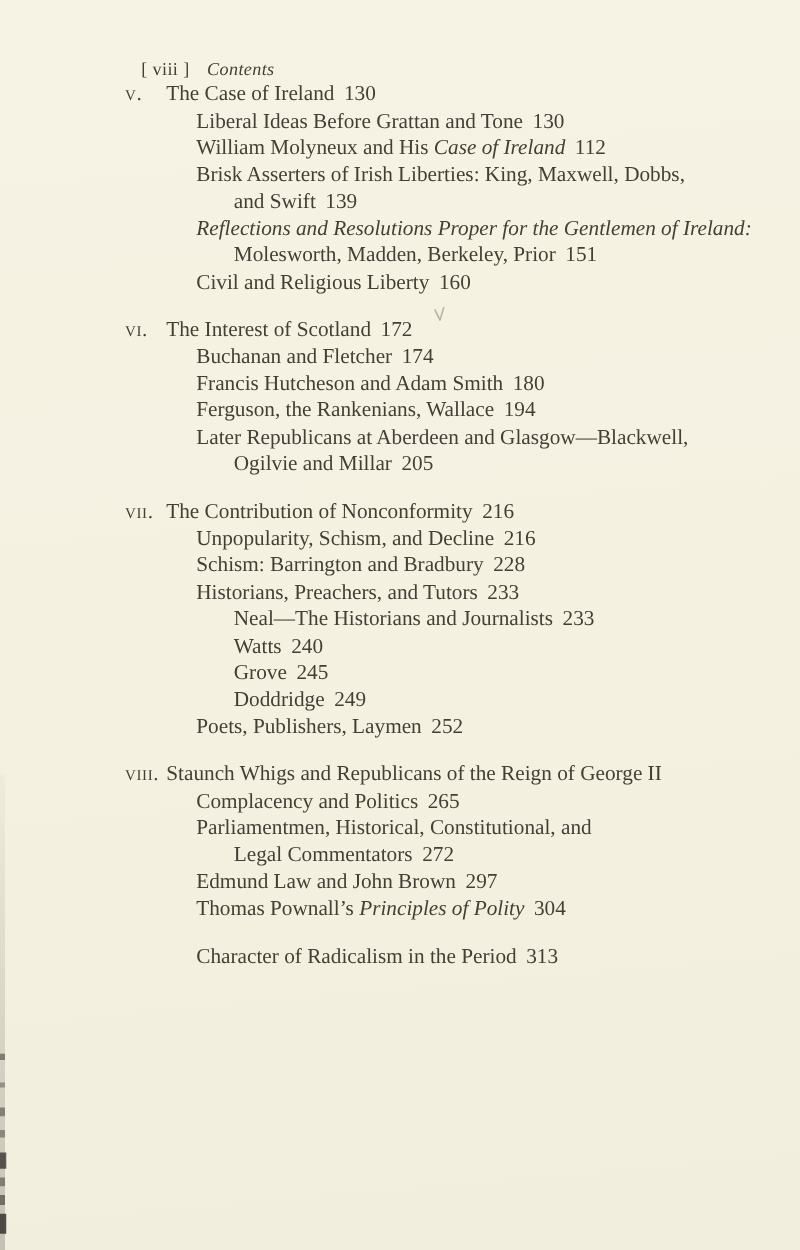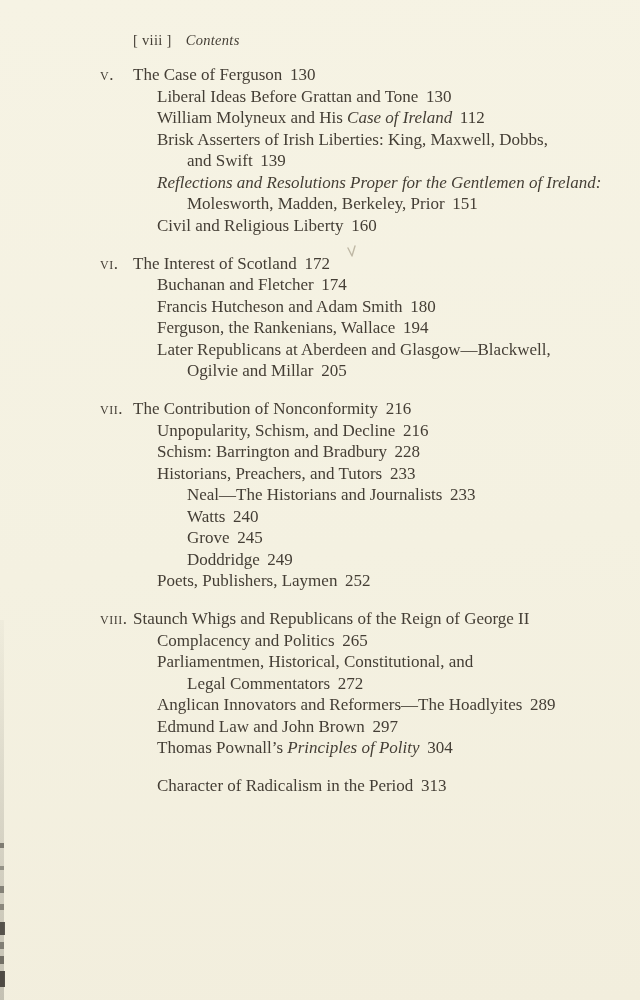--- a/index.html
+++ b/index.html
@@ -20,22 +20,22 @@
   .edge-shade{
     position:absolute;left:0;top:620px;width:4px;height:380px;
     background:linear-gradient(180deg, rgba(90,88,80,0.03), rgba(90,88,80,0.30));
     pointer-events:none;
   }
   .edge-mark{
     position:absolute;left:0;background:#38352f;pointer-events:none;
   }
   
   .page-header{
-    position:absolute;left:113px;top:32px;
-    font-size:14.5px;letter-spacing:0.3px;white-space:nowrap;margin-left:20px;
+    position:absolute;left:113px;top:48px;
+    font-size:14.5px;letter-spacing:0.3px;white-space:nowrap;
   }
   .folio{font-style:normal;}
   .running-head{font-style:italic;margin-left:14px;}
   
   .toc{
     position:absolute;left:100px;top:64px;right:20px;
     font-size:17px;line-height:21.5px;
     font-feature-settings:"onum" 1;
   }
   .toc-section{margin-bottom:16.5px;}
@@ -57,21 +57,21 @@
 </style>
 </head>
 <body>
 
 <div class="page-header">
   <span class="folio">[ viii ]</span><span class="running-head">Contents</span>
 </div>
 
 <div class="toc">
     <div class="toc-section">
-      <div class="toc-line title"><span class="chapter-numeral">v.</span><span class="seg">The Case of Ferguson</span><span class="page-number">130</span></div>
+      <div class="toc-line title"><span class="chapter-numeral">v.</span><span class="seg">The Case of Ireland</span><span class="page-number">130</span></div>
       <div class="toc-line sub"><span class="seg">Liberal Ideas Before Grattan and Tone</span><span class="page-number">130</span></div>
       <div class="toc-line sub"><span class="seg">William Molyneux and His </span><span class="seg italic">Case of Ireland</span><span class="page-number">112</span></div>
       <div class="toc-line sub"><span class="seg">Brisk Asserters of Irish Liberties: King, Maxwell, Dobbs,</span></div>
       <div class="toc-line sub2"><span class="seg">and Swift</span><span class="page-number">139</span></div>
       <div class="toc-line sub"><span class="seg italic">Reflections and Resolutions Proper for the Gentlemen of Ireland:</span></div>
       <div class="toc-line sub2"><span class="seg">Molesworth, Madden, Berkeley, Prior</span><span class="page-number">151</span></div>
       <div class="toc-line sub"><span class="seg">Civil and Religious Liberty</span><span class="page-number">160</span></div>
     </div>
     <div class="toc-section">
       <div class="toc-line title"><span class="chapter-numeral">vi.</span><span class="seg">The Interest of Scotland</span><span class="page-number">172</span></div>
@@ -90,21 +90,20 @@
       <div class="toc-line sub2"><span class="seg">Watts</span><span class="page-number">240</span></div>
       <div class="toc-line sub2"><span class="seg">Grove</span><span class="page-number">245</span></div>
       <div class="toc-line sub2"><span class="seg">Doddridge</span><span class="page-number">249</span></div>
       <div class="toc-line sub"><span class="seg">Poets, Publishers, Laymen</span><span class="page-number">252</span></div>
     </div>
     <div class="toc-section">
       <div class="toc-line title"><span class="chapter-numeral">viii.</span><span class="seg">Staunch Whigs and Republicans of the Reign of George II</span></div>
       <div class="toc-line sub"><span class="seg">Complacency and Politics</span><span class="page-number">265</span></div>
       <div class="toc-line sub"><span class="seg">Parliamentmen, Historical, Constitutional, and</span></div>
       <div class="toc-line sub2"><span class="seg">Legal Commentators</span><span class="page-number">272</span></div>
-      <div class="toc-line sub"><span class="seg">Anglican Innovators and Reformers—The Hoadlyites</span><span class="page-number">289</span></div>
       <div class="toc-line sub"><span class="seg">Edmund Law and John Brown</span><span class="page-number">297</span></div>
       <div class="toc-line sub"><span class="seg">Thomas Pownall’s </span><span class="seg italic">Principles of Polity</span><span class="page-number">304</span></div>
     </div>
     <div class="toc-section">
       <div class="toc-line sub"><span class="seg">Character of Radicalism in the Period</span><span class="page-number">313</span></div>
     </div>
   </div>
 
 <svg class="pencil-tick" viewBox="0 0 13 13">
   <polyline points="1,3 5,11 8,1" fill="none" stroke="#a39a85" stroke-width="1.4" stroke-linecap="round" stroke-linejoin="round"></polyline>

